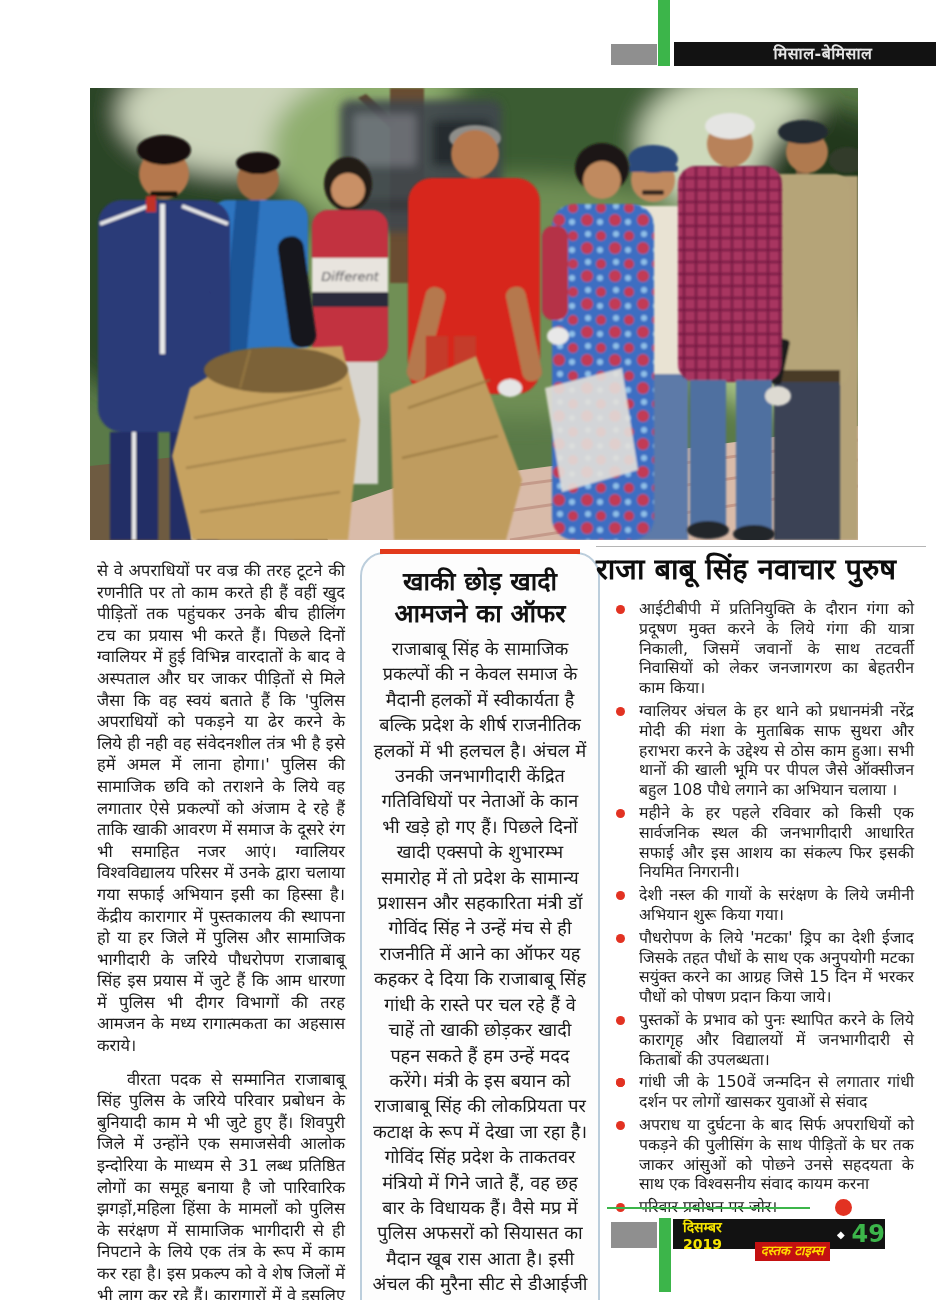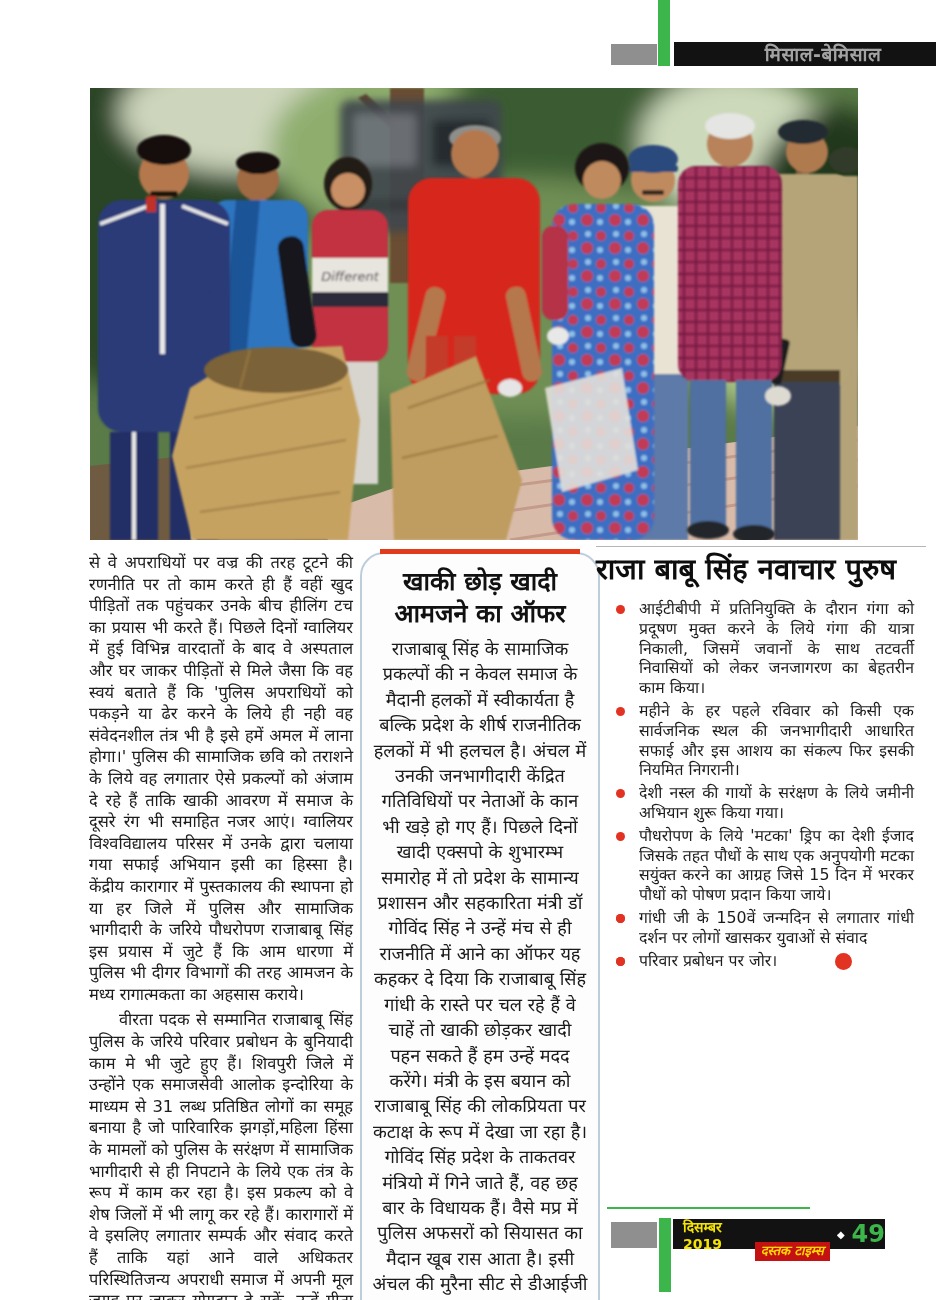--- a/index.html
+++ b/index.html
@@ -9,30 +9,30 @@
     font-family:"DejaVu Sans", sans-serif;
     color:#1c1c1c;
   }
   
   .top-green-bar{position:absolute; left:658px; top:0; width:12px; height:66px; background:#3cb54a;}
   .top-gray-box{position:absolute; left:611px; top:44px; width:46px; height:21px; background:#8f8f8f;}
   .section-banner{
     position:absolute; left:674px; top:42px; width:262px; height:24px;
     background:#121212; display:flex; align-items:center; justify-content:center;
   }
-  .section-banner span{color:#a3a3a3; font-size:19px; font-weight:700; letter-spacing:.5px; line-height:1;margin-left:36px;}
+  .section-banner span{color:#e5e5e5; font-size:16px; font-weight:700; letter-spacing:.5px; line-height:1;margin-left:36px;}
   
   .photo{position:absolute; left:90px; top:88px; width:768px; height:452px; margin:0; overflow:hidden; background:#5a7a48;}
   .photo svg{display:block;}
   
   .col1{
     position:absolute; left:85px; top:548px; width:272px;
     font-size:16.4px; line-height:21.6px; text-align:justify;
   }
-  .col1 p{margin:4px;}
+  .col1 p{margin:12px;}
   .col1 p.indent{text-indent:30px;}
   
   .boxout{position:absolute; left:360px; top:552px; width:240px;}
   .box-inner{
     border:2px solid #bccedc; border-radius:24px;
     padding:8px 9px 18px 9px; background:#fdfdfd;
   }
   .boxout .red-rule{position:absolute; left:50%; transform:translateX(-50%); width:200px; height:5px; background:#e23a1c;}
   .boxout .red-rule.top{top:-3px;}
   .box-title{
@@ -258,26 +258,28 @@
       <h2 class="box-title">खाकी छोड़ खादी आमजने का ऑफर</h2>
       <p class="box-body">राजाबाबू सिंह के सामाजिक प्रकल्पों की न  केवल समाज के मैदानी हलकों में स्वीकार्यता है बल्कि प्रदेश के शीर्ष राजनीतिक हलकों में भी हलचल है। अंचल में उनकी जनभागीदारी केंद्रित गतिविधियों पर नेताओं के कान भी खड़े हो गए हैं। पिछले दिनों खादी एक्सपो के शुभारम्भ समारोह में तो प्रदेश के सामान्य प्रशासन और सहकारिता मंत्री डॉ गोविंद सिंह ने उन्हें मंच से ही राजनीति में आने का ऑफर यह कहकर दे दिया कि राजाबाबू सिंह गांधी के रास्ते पर चल रहे हैं वे चाहें तो खाकी छोड़कर खादी पहन सकते हैं हम उन्हें मदद करेंगे। मंत्री के इस बयान को राजाबाबू सिंह की लोकप्रियता पर कटाक्ष के रूप में देखा जा रहा है। गोविंद सिंह प्रदेश के ताकतवर मंत्रियो में गिने जाते हैं, वह छह बार के विधायक हैं। वैसे मप्र में पुलिस अफसरों को सियासत का मैदान खूब रास आता है। इसी अंचल की मुरैना सीट से डीआईजी रहे रुस्तम सिंह उमा भारती से लेकर शिवराज सिंह की कैबिनेट में लगातार मंत्री रह चुके हैं। हालांकि राजाबाबू सिंह सियासत में किसी भी तरह की अपनी सम्भावनाओं को खारिज करते हैं।</p>
     </div>
 
   </aside>
 
   <section class="col3">
     <h1 class="list-heading">राजा बाबू सिंह नवाचार पुरुष</h1>
     <ul class="innov-list">
       <li><span class="dot"></span><span>आईटीबीपी में प्रतिनियुक्ति के दौरान गंगा को प्रदूषण मुक्त करने के लिये गंगा की यात्रा निकाली, जिसमें जवानों के साथ तटवर्ती निवासियों को लेकर जनजागरण का बेहतरीन काम किया।</span></li>
+      <li><span class="dot"></span><span>ग्वालियर अंचल के हर थाने को प्रधानमंत्री नरेंद्र मोदी की मंशा के मुताबिक साफ सुथरा और हराभरा करने के उद्देश्य से ठोस काम हुआ। सभी थानों की खाली भूमि पर पीपल जैसे ऑक्सीजन बहुल 108 पौधे लगाने का अभियान चलाया ।</span></li>
       <li><span class="dot"></span><span>महीने के हर पहले रविवार को किसी एक सार्वजनिक स्थल की जनभागीदारी आधारित सफाई और इस आशय का संकल्प फिर इसकी नियमित निगरानी।</span></li>
       <li><span class="dot"></span><span>देशी नस्ल की गायों के सरंक्षण के लिये जमीनी अभियान शुरू किया गया।</span></li>
       <li><span class="dot"></span><span>पौधरोपण के लिये 'मटका' ड्रिप का देशी ईजाद जिसके तहत पौधों के साथ एक अनुपयोगी मटका सयुंक्त करने का आग्रह जिसे 15 दिन में भरकर पौधों को पोषण प्रदान किया जाये।</span></li>
+      <li><span class="dot"></span><span>पुस्तकों के प्रभाव को पुनः स्थापित करने के लिये कारागृह और विद्यालयों में जनभागीदारी से किताबों की उपलब्धता।</span></li>
       <li><span class="dot"></span></li>
       <li><span class="dot"></span><span>गांधी जी  के 150वें जन्मदिन से लगातार गांधी दर्शन पर लोगों खासकर युवाओं से संवाद</span></li>
-      <li><span class="dot"></span></li>
+      <li><span class="dot"></span><span>अपराध या दुर्घटना के बाद सिर्फ अपराधियों को पकड़ने की पुलीसिंग के साथ पीड़ितों के घर तक जाकर आंसुओं को पोछने उनसे सहदयता के साथ एक विश्वसनीय संवाद कायम करना</span></li>
       <li><span class="dot"></span><span>परिवार प्रबोधन पर जोर।</span><span class="end-dot"></span></li>
     </ul>
   </section>
 
   <div class="footer-green-line"></div>
   <div class="footer-gray-box"></div>
   <div class="footer-green-bar"></div>
   <div class="footer-bar">
     <span class="footer-date">दिसम्बर 2019</span>
     <span class="footer-logo">दस्तक टाइम्स</span>

